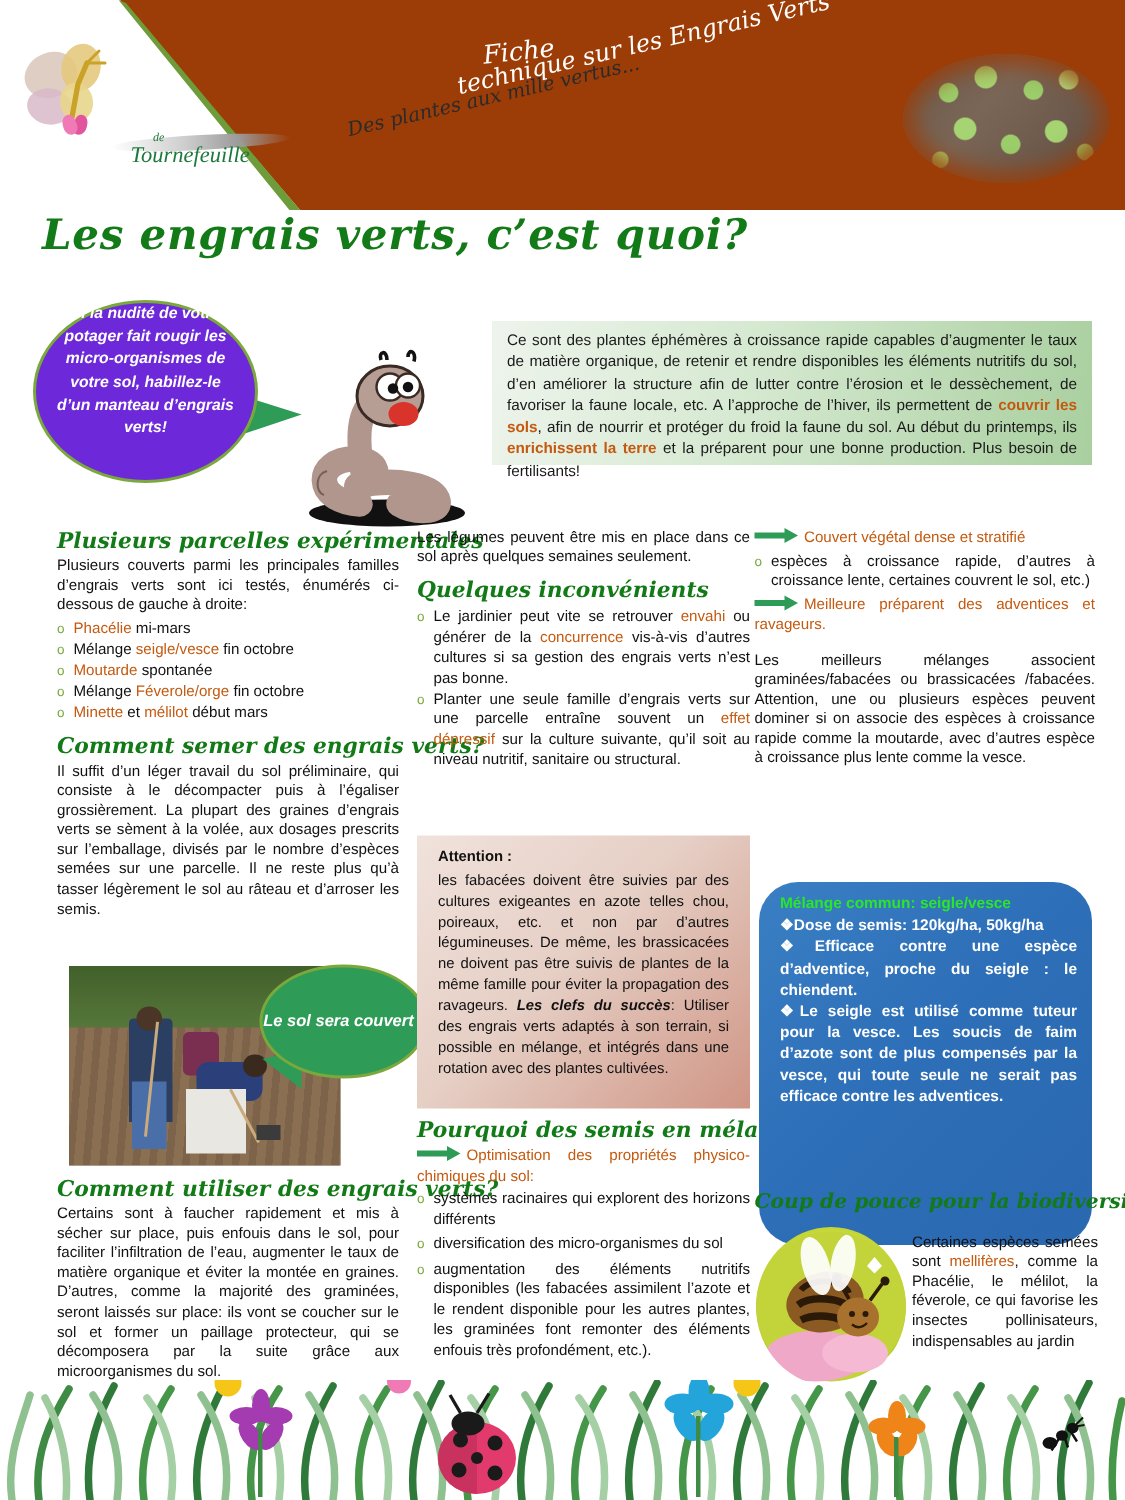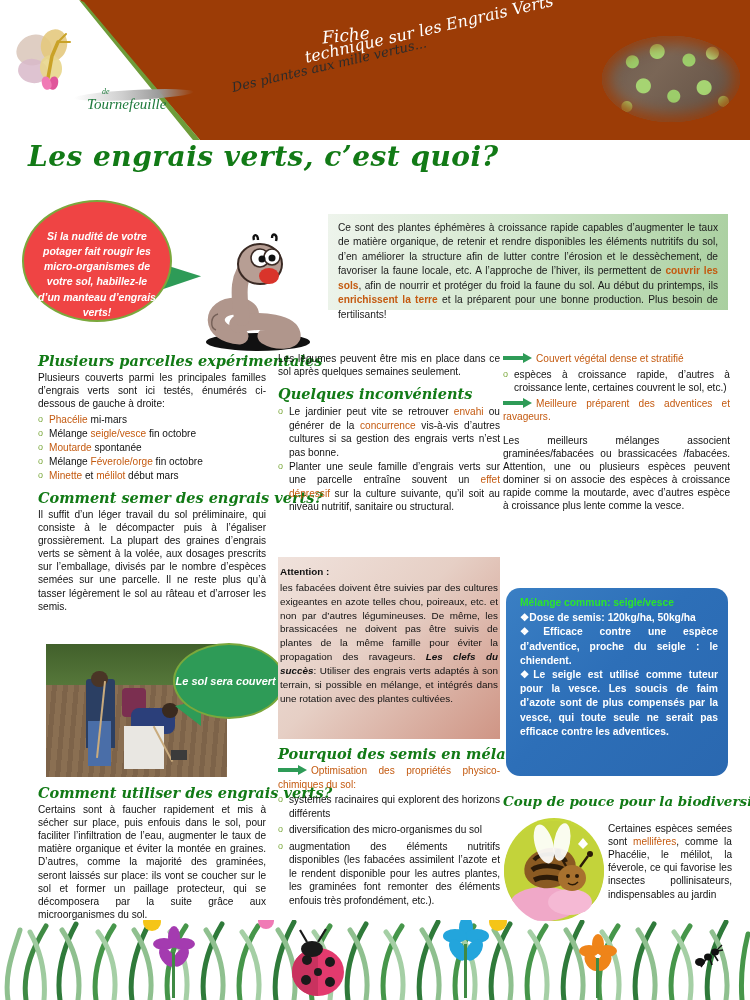--- a/index.html
+++ b/index.html
@@ -79,22 +79,22 @@
     position:absolute;left:28px;top:140px;
     font-family:"DejaVu Serif", serif;
     font-style:italic;font-weight:bold;
     font-size:28px;color:#127A16;white-space:nowrap;
     letter-spacing:0.5px;
   }
 
   
   .bubble{
     position:absolute;left:22px;top:200px;width:146px;height:118px;
-    background:#ef4444;border:2px solid #7BA83C;border-radius:50%;
-    display:flex;align-items:flex-end;justify-content:center;
+    background:#6d28d9;border:2px solid #7BA83C;border-radius:50%;
+    display:flex;align-items:flex-start;justify-content:center;
   }
   .bubble-text{
     color:#ffffff;font-style:italic;font-weight:bold;font-size:10.5px;
     line-height:1.45;text-align:center;padding:0 14px;
   }
   .bubble-tail{
     position:absolute;left:140px;top:262px;width:0;height:0;
     border-left:60px solid #2E9B57;
     border-top:10px solid transparent;
     border-bottom:30px solid transparent;
@@ -142,31 +142,31 @@
   
   .arrow-item{position:relative;padding-left:0;font-size:10.1px;line-height:1.34;color:#C45A10;text-align:justify;margin-bottom:2px;}
   .arrow-ic{display:inline-block;width:30px;height:7px;position:relative;top:-1px;margin-right:3px;}
   .arrow-ic:before{content:"";position:absolute;left:0;top:2px;width:22px;height:4px;background:#2E9B57;}
   .arrow-ic:after{content:"";position:absolute;left:20px;top:-1px;width:0;height:0;border-left:9px solid #2E9B57;border-top:5px solid transparent;border-bottom:5px solid transparent;}
 
   
   .att-box{
     position:absolute;left:278px;top:557px;width:222px;height:182px;
     background:linear-gradient(135deg,#f0e2dc 0%,#e6cfc5 45%,#cf9585 100%);
-    padding:8px 2px;box-sizing:border-box;
+    padding:8px 14px;box-sizing:border-box;
     font-size:9.9px;line-height:1.40;color:#111;text-align:justify;
   }
   .att-title{font-weight:bold;display:block;margin-bottom:2px;}
   .att-key{font-style:italic;font-weight:bold;}
 
   
   .blue-box{
-    position:absolute;left:506px;top:588px;width:222px;height:188px;
+    position:absolute;left:506px;top:588px;width:222px;height:242px;
     background:linear-gradient(135deg,#3a7fc4 0%,#2d6fb8 45%,#2a68b0 100%);
-    border-radius:14px;
+    border-radius:26px;
     padding:8px 10px 8px 14px;box-sizing:border-box;
     color:#ffffff;font-size:10.3px;line-height:1.38;font-weight:bold;text-align:justify;
   }
   .blue-title{color:#2BE52B;font-weight:bold;display:block;margin-bottom:1px;}
   .dia{color:#ffffff;}
 
   
   .photo{
     position:absolute;left:46px;top:644px;width:181px;height:133px;
     background:

